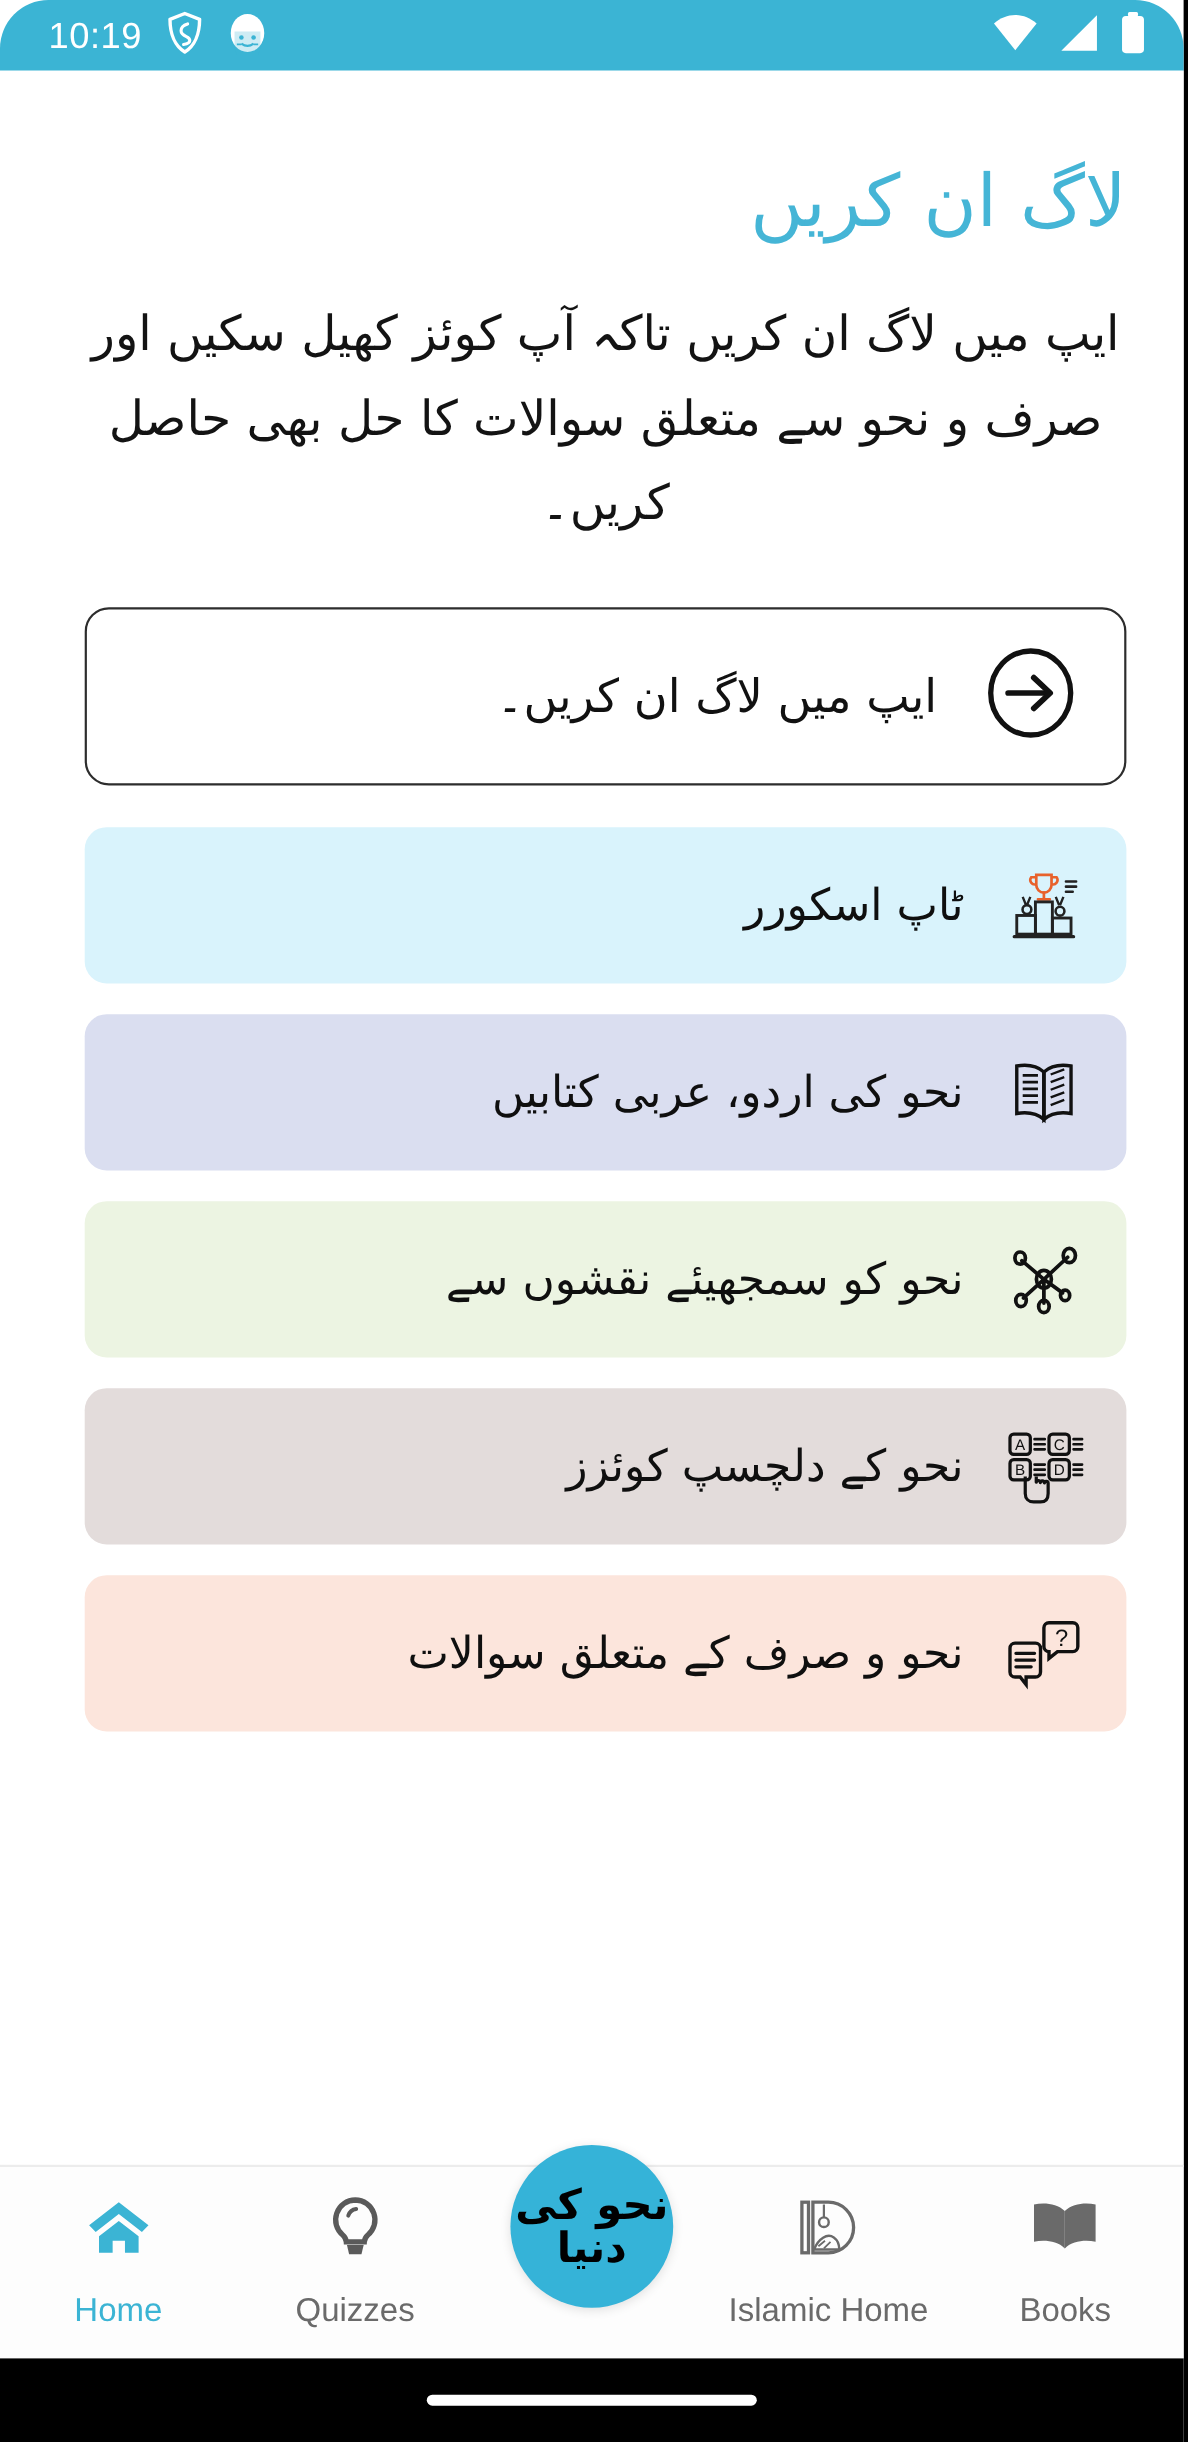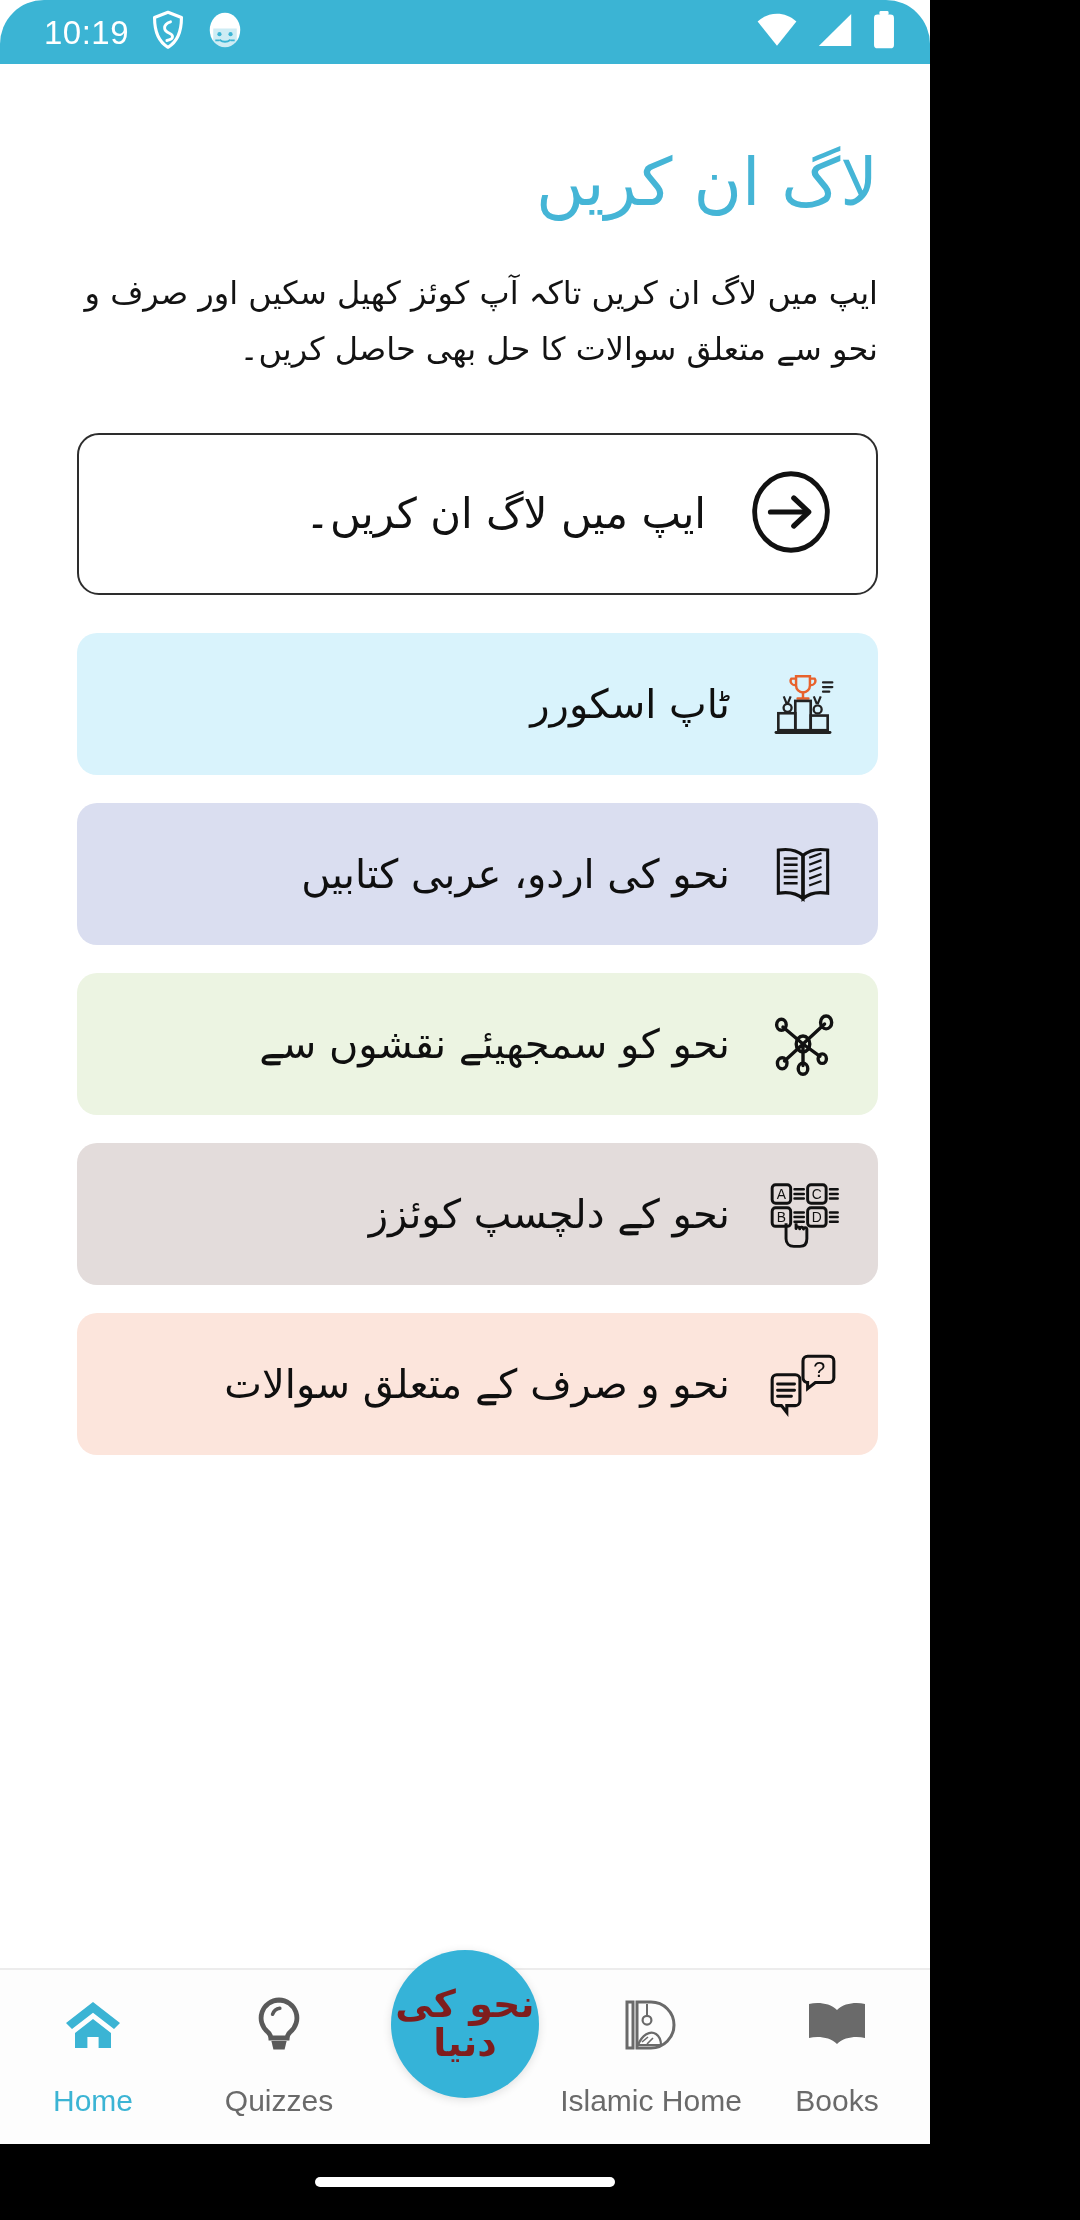--- a/index.html
+++ b/index.html
@@ -7,21 +7,21 @@
   html, body {
     width: 1080px;
     height: 2220px;
     background: #000;
     font-family: "Liberation Sans", sans-serif;
     overflow: hidden;
   }
 
   #phone {
     position: relative;
-    width: 930px;
+    width: 1076px;
     height: 2220px;
     background: #ffffff;
     display: flex;
     flex-direction: column;
   }
 
   
   .status-bar {
     height: 64px;
     flex: 0 0 64px;
@@ -61,22 +61,22 @@
     direction: rtl;
     line-height: 1.25;
     padding-top: 78px;
     font-family: "DejaVu Sans", "Liberation Sans", sans-serif;
     font-weight: 400;
     white-space: nowrap;
   }
 
   .page-desc {
     color: #131313;
-    font-size: 32px;
-    text-align: right;
+    font-size: 44px;
+    text-align: center;
     direction: rtl;
     line-height: 1.75;
     margin-top: 40px;
     font-family: "DejaVu Sans", "Liberation Sans", sans-serif;
   }
 
   
   .login-btn {
     margin-top: 56px;
     height: 162px;
@@ -159,21 +159,21 @@
     border-radius: 50%;
     background: #35b3d8;
     display: flex;
     align-items: center;
     justify-content: center;
     z-index: 8;
     cursor: pointer;
     box-shadow: 0 2px 10px rgba(0,0,0,0.12);
   }
   .fab-text {
-    color: #7f1d1d;
+    color: #000000;
     font-size: 38px;
     direction: rtl;
     text-align: center;
     line-height: 1.02;
     font-family: "DejaVu Sans", "Liberation Sans", sans-serif;
     font-weight: bold;
     letter-spacing: -1px;
   }
 
   

